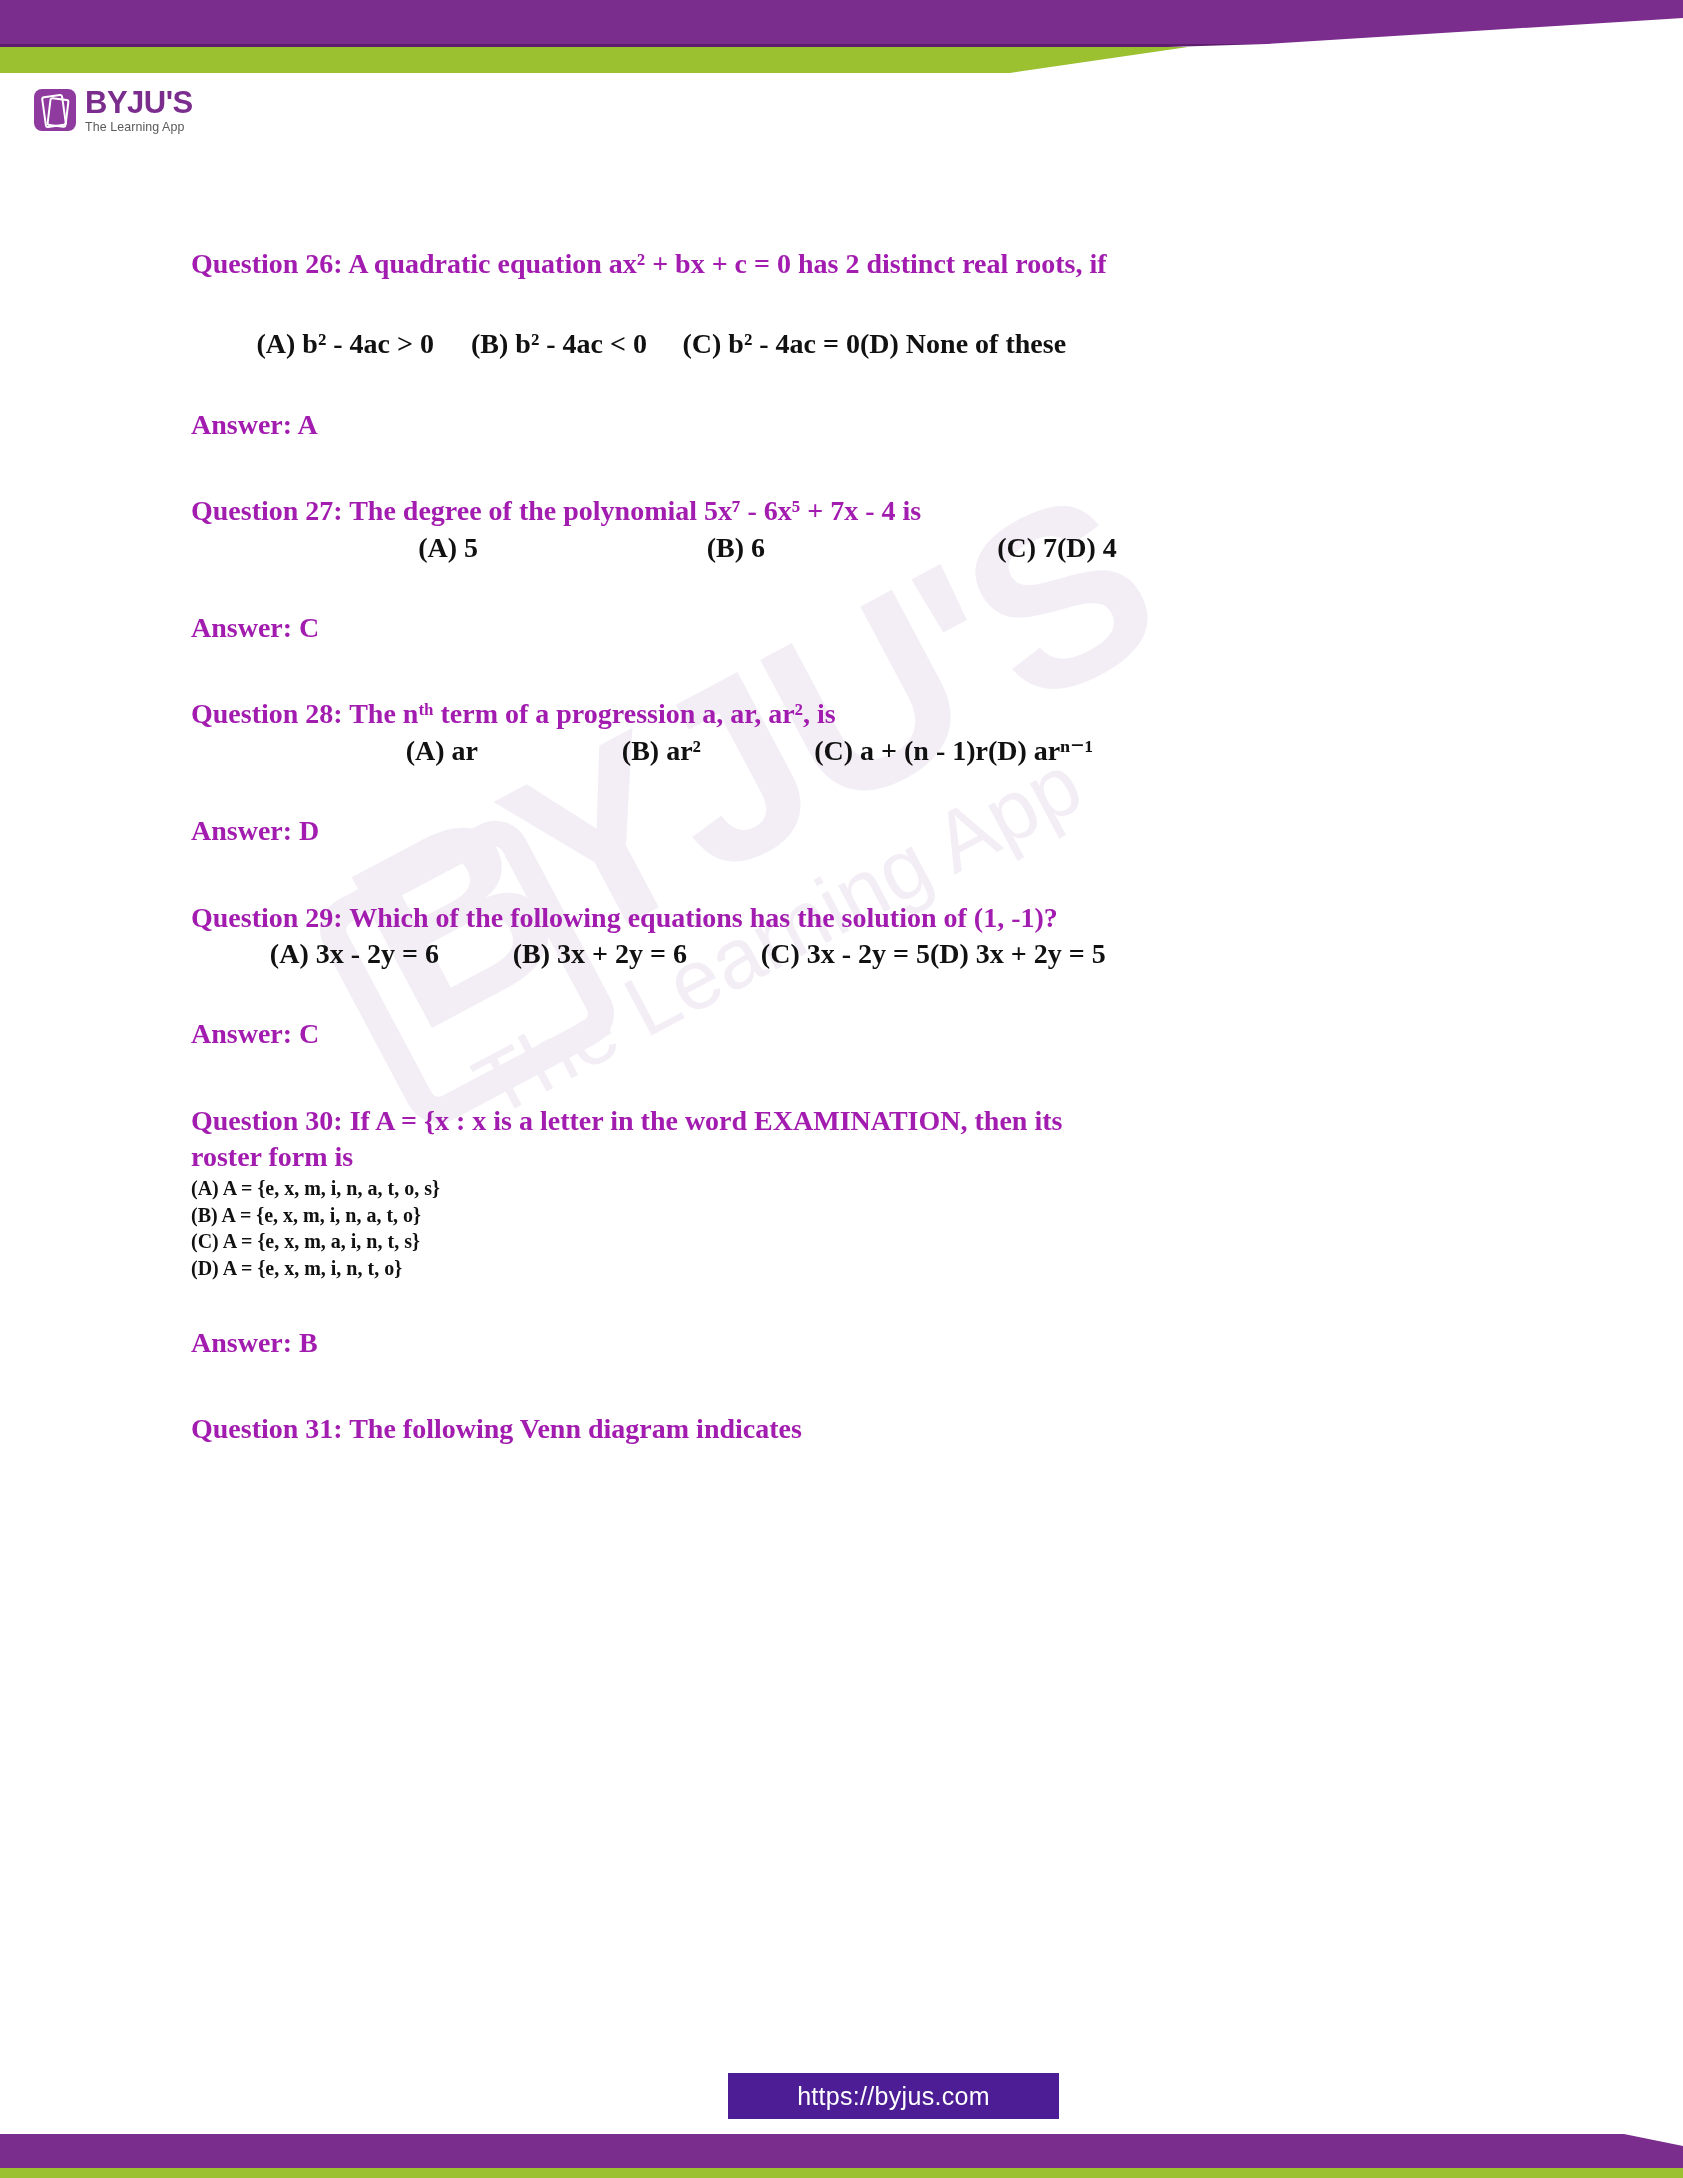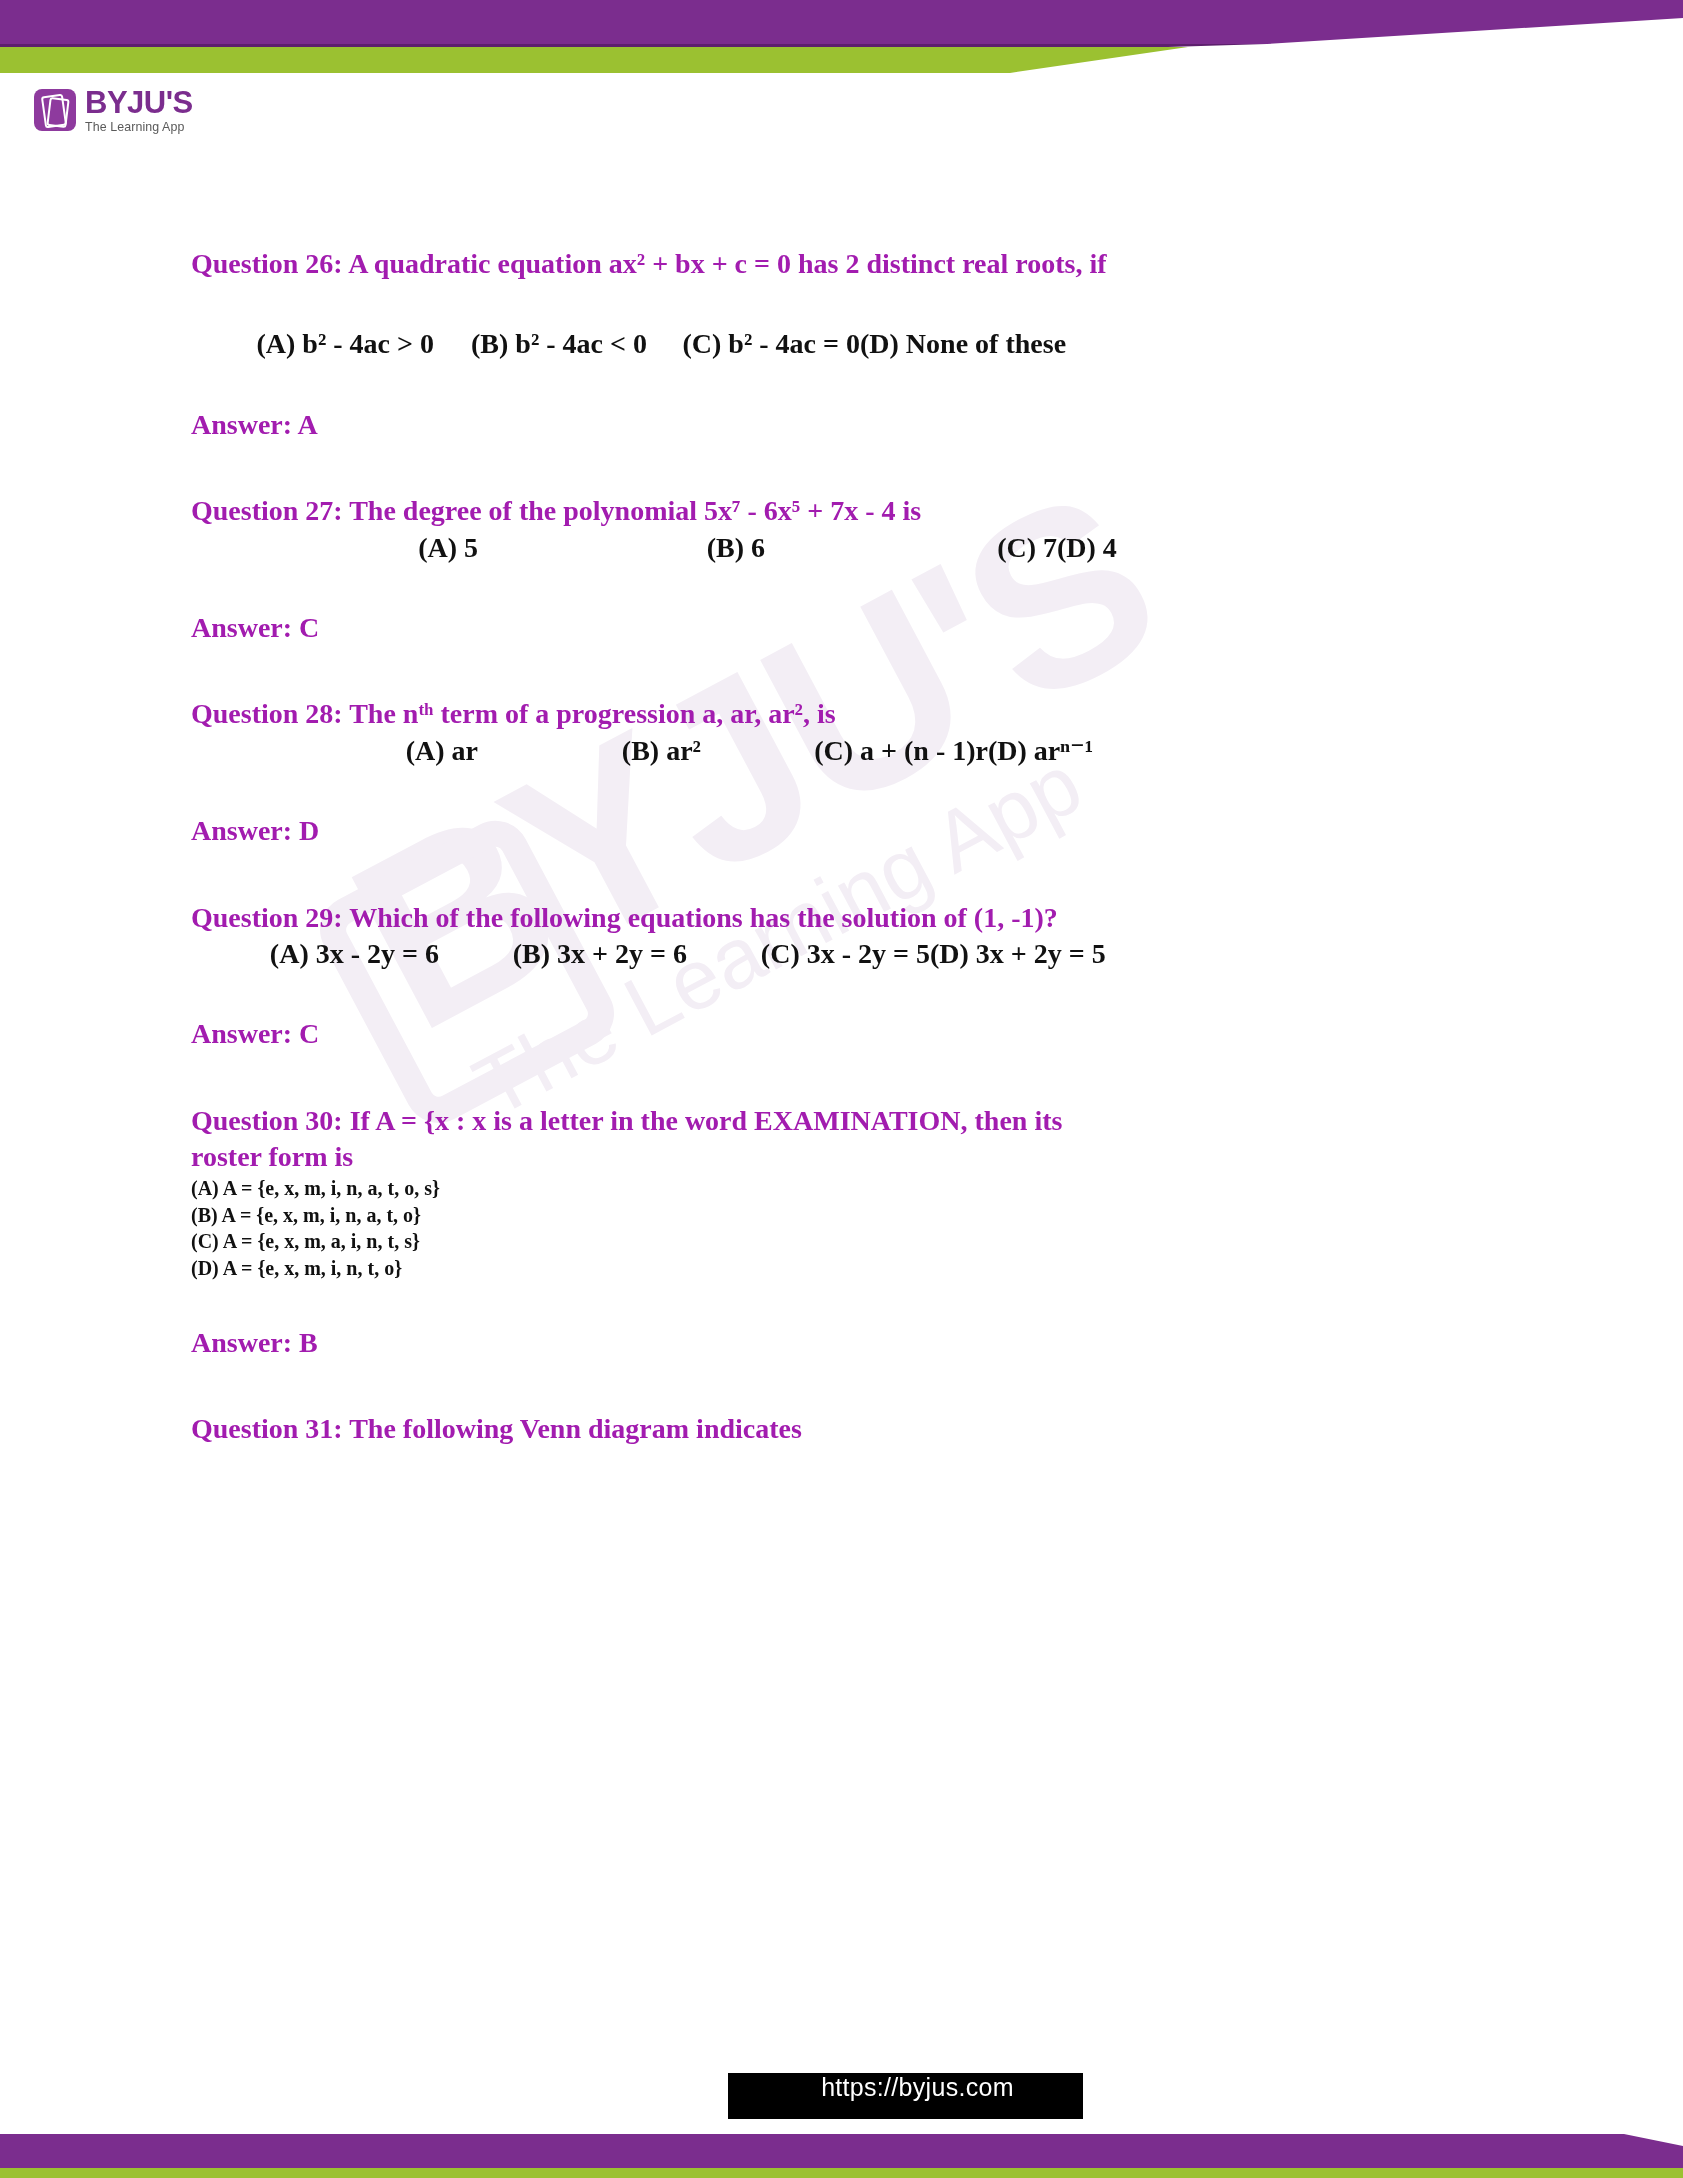--- a/index.html
+++ b/index.html
@@ -239,25 +239,25 @@
     white-space: nowrap;
   }
 
   
   .url-badge {
     position: absolute;
     left: 728px;
     top: 2073px;
     width: 331px;
     height: 46px;
-    background: #000000;
+    background: #4c1d95;
     display: flex;
+    align-items: center;
     justify-content: center;
     z-index: 6;
-    padding-left: 24px;
   }
   .url-badge span {
     font-family: "Liberation Sans", sans-serif;
     font-size: 25px;
     color: #ffffff;
     letter-spacing: 0.3px;
   }
 </style>
 </head>
 <body>

